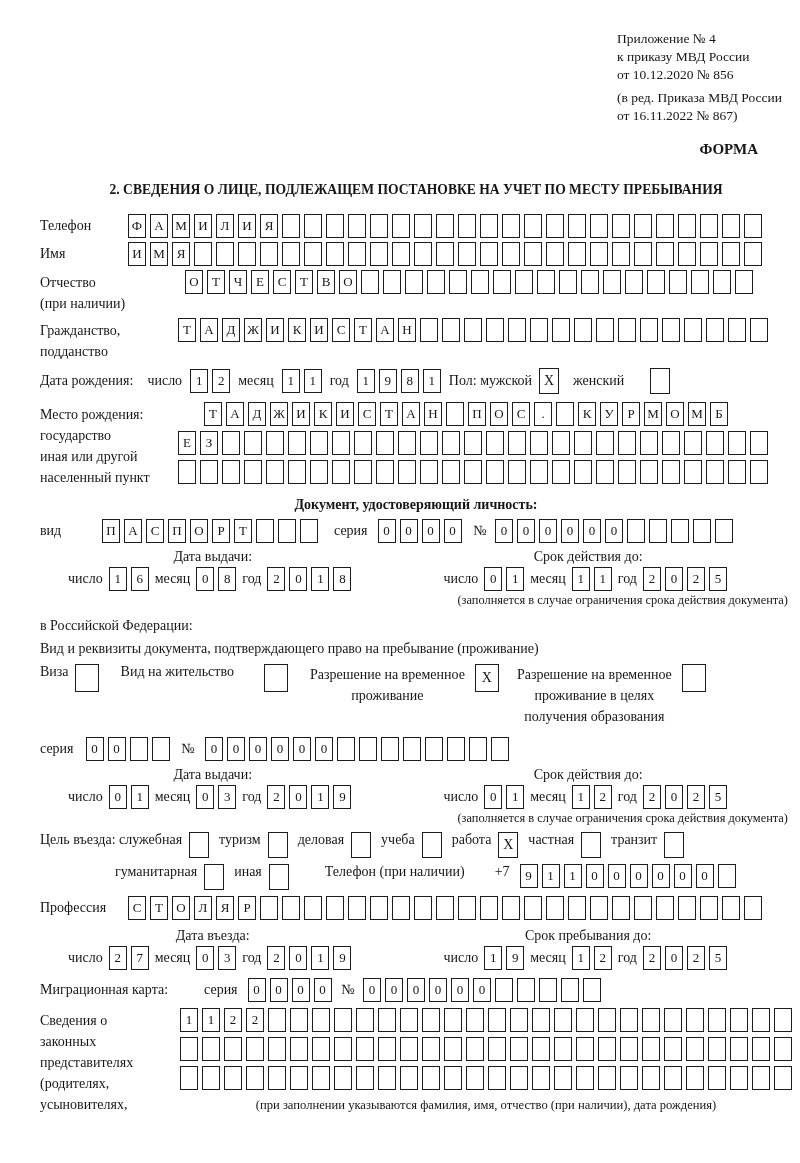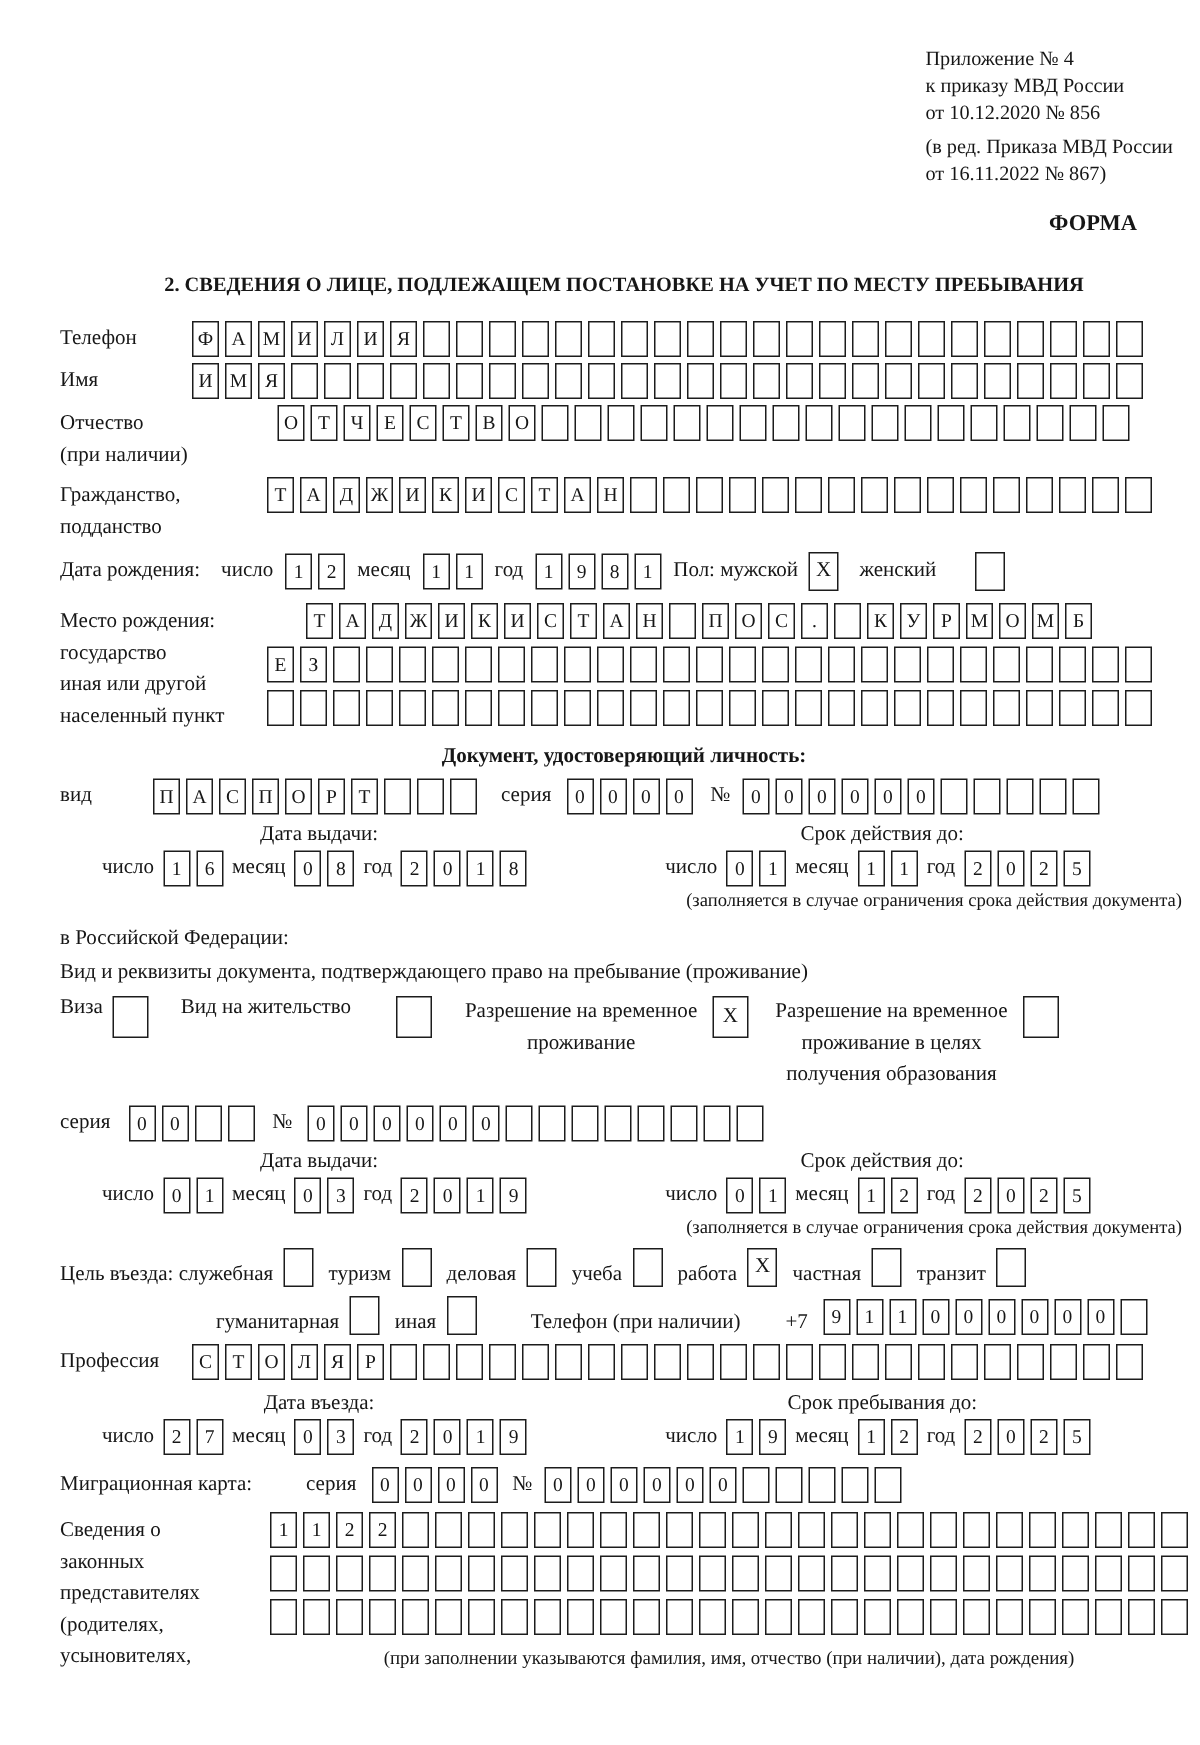--- a/index.html
+++ b/index.html
@@ -35,21 +35,21 @@
   .dg-head { text-align:center; margin-bottom:2px; }
   .dg-row { display:flex; align-items:center; }
   .dg-row .cells { margin:0 6px; }
   .note { font-size:12.4px; text-align:right; padding-right:4px; margin-top:2px; margin-bottom:6px; }
 
   .opts { display:flex; align-items:flex-start; margin:4px 0 10px 0; }
   .opt { display:flex; align-items:flex-start; }
   .opt .box { margin-left:10px; }
   .optlines { text-align:center; line-height:1.5; }
 
-  .goal { display:flex; align-items:flex-end; flex-wrap:nowrap; margin-bottom:6px; }
+  .goal { display:flex; align-items:flex-start; flex-wrap:nowrap; margin-bottom:6px; }
   .goal .box { margin:0 10px 0 7px; }
   .goal .box:last-child { margin-right:0; }
 
   .caption { font-size:12.6px; text-align:center; margin-top:8px; }
 </style>
 </head>
 <body>
 
 <div class="page">
 
@@ -531,21 +531,21 @@
     <span>учеба</span>
     <span class="box"></span>
     <span>работа</span>
     <span class="box">X</span>
     <span>частная</span>
     <span class="box"></span>
     <span>транзит</span>
     <span class="box"></span>
   </div>
 
-  <div class="goal" style="margin-left:104px">
+  <div class="goal" style="margin-left:75px">
     <span>гуманитарная</span>
     <span class="box"></span>
     <span>иная</span>
     <span class="box"></span>
     <span style="margin-left:26px">Телефон (при наличии)</span>
     <span style="margin:0 10px 0 30px">+7</span>
     <div class="cells">
         <span class="cb">9</span>
         <span class="cb">1</span>
         <span class="cb">1</span>

